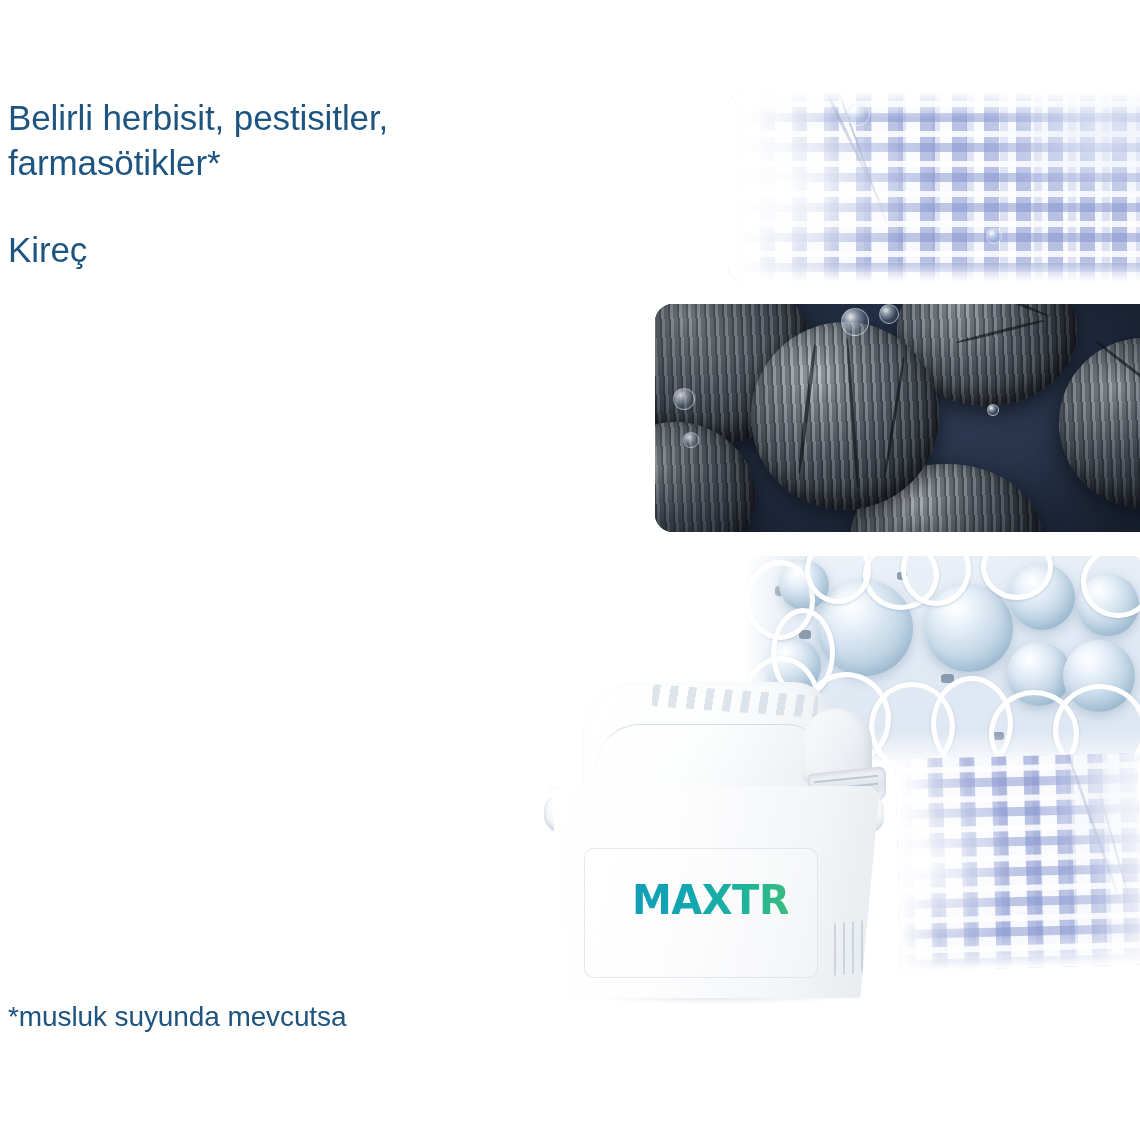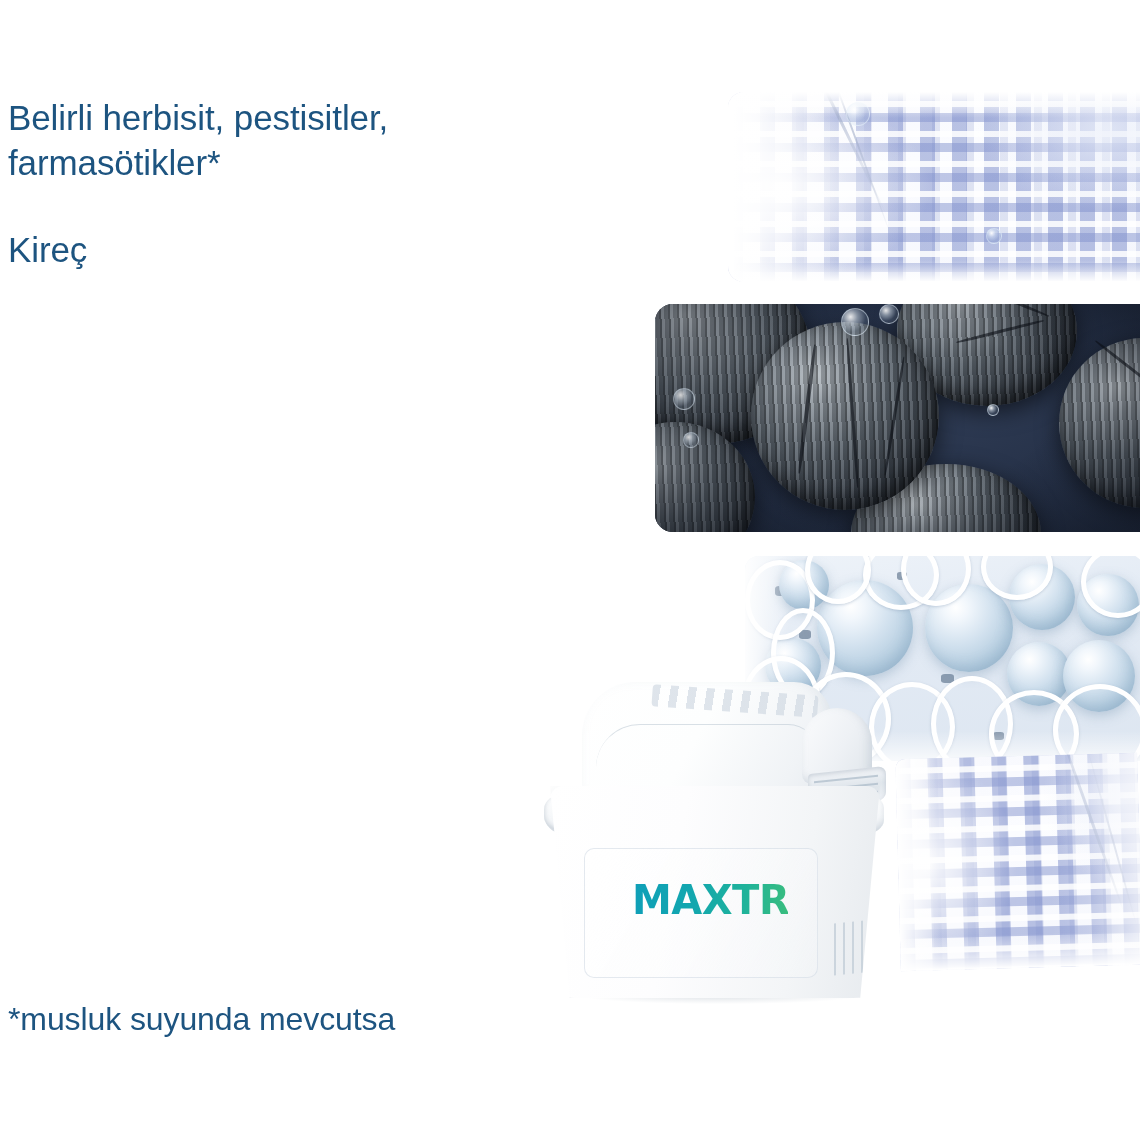--- a/index.html
+++ b/index.html
@@ -46,21 +46,21 @@
     margin: 0 0 42px 0;
     white-space: pre-line;
   }
   .filter-item:last-child { margin-bottom: 0; }
 
   .footnote {
     position: absolute;
     left: 8px;
     top: 1000px;
     color: #1d5480;
-    font-size: 32px;
+    font-size: 28px;
     line-height: 1.2;
     font-weight: 400;
     letter-spacing: -0.1px;
   }
 
   
   .panel {
     position: absolute;
     overflow: hidden;
   }

